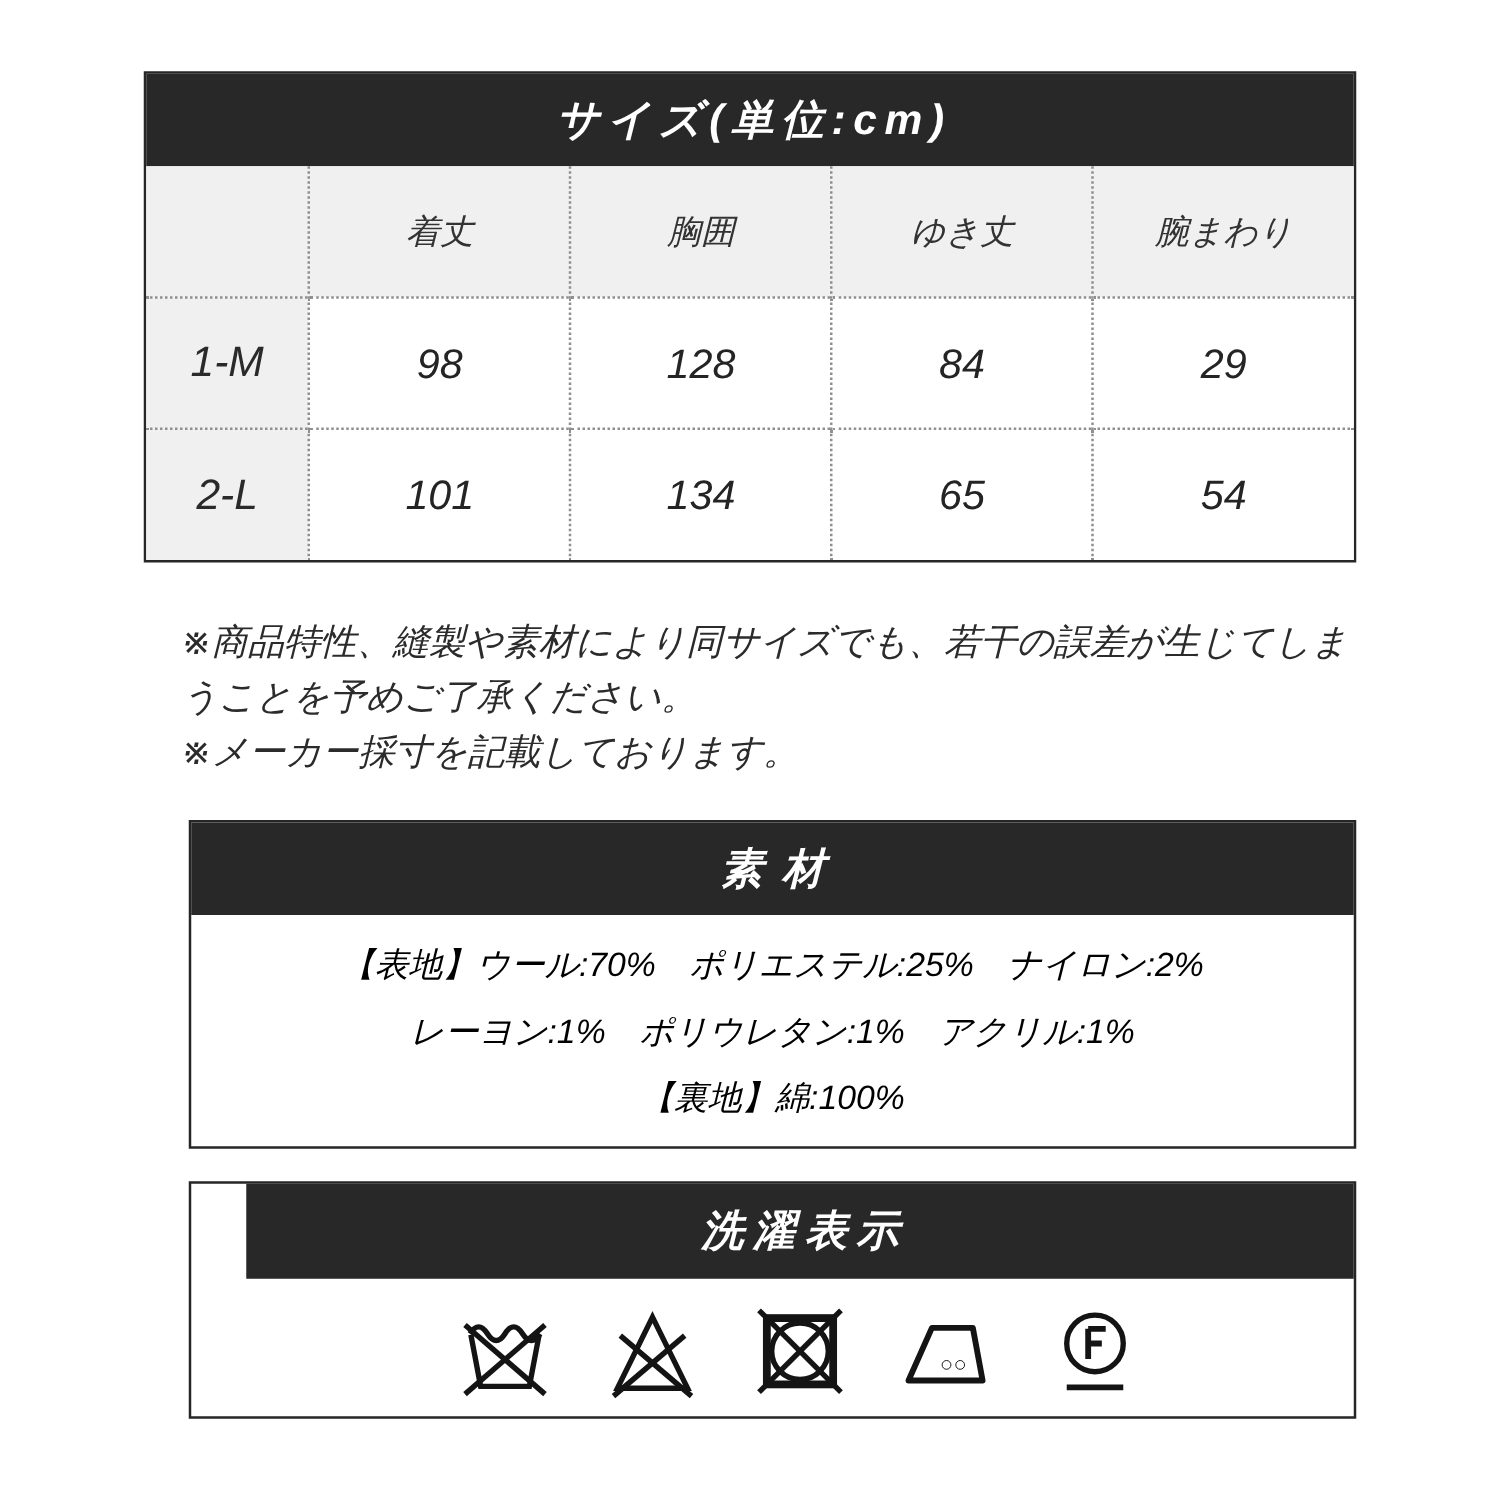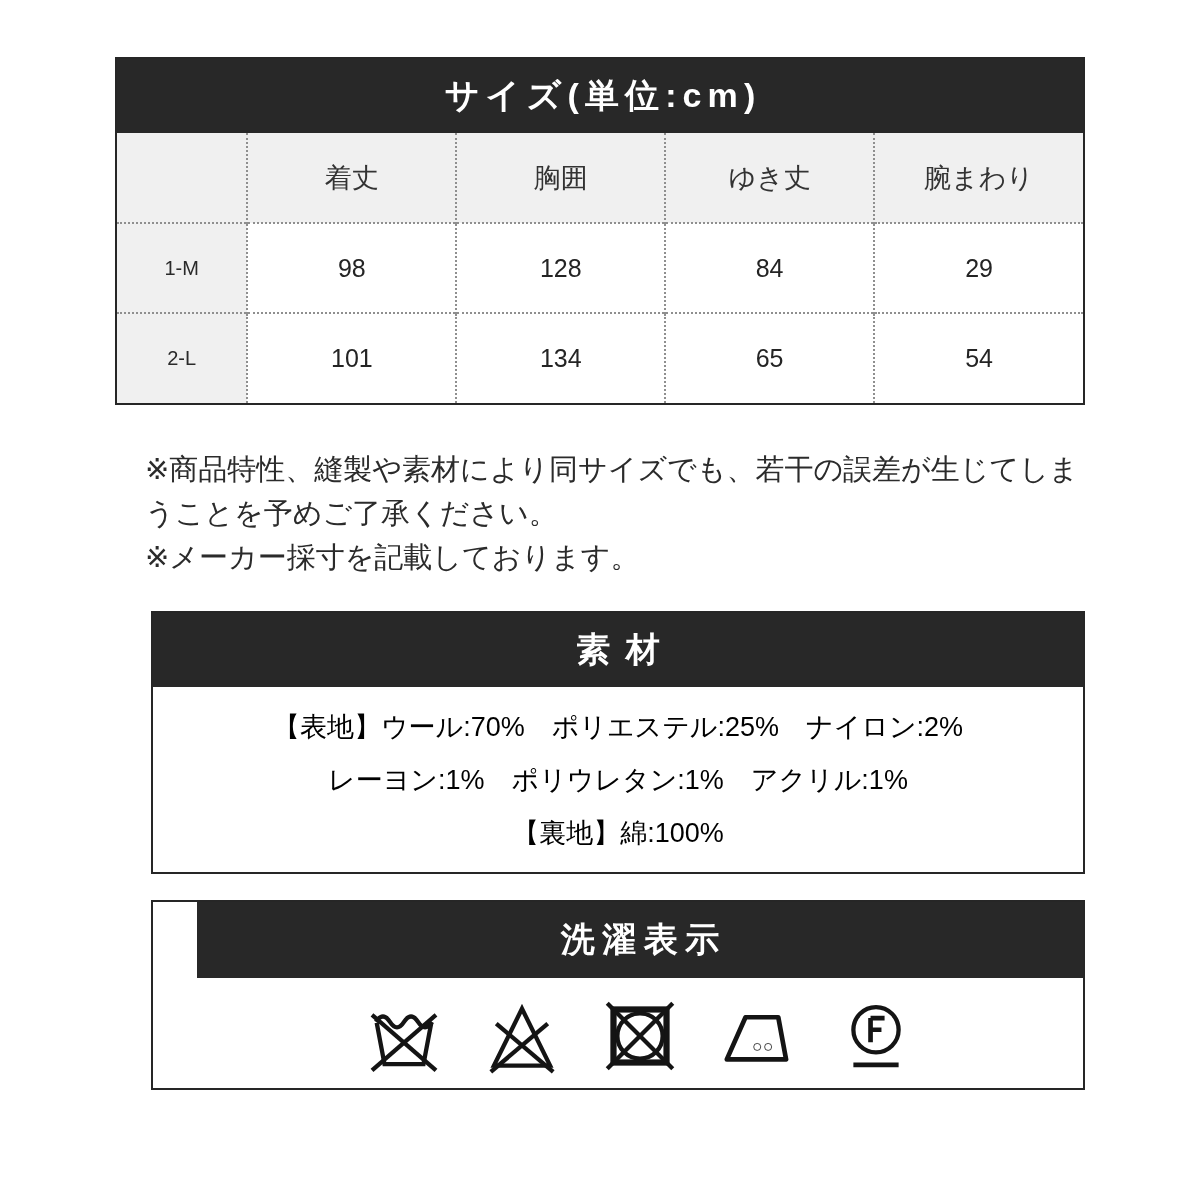--- a/index.html
+++ b/index.html
@@ -11,21 +11,21 @@
     --text:#222222;
   }
   *{box-sizing:border-box;}
   html,body{margin:0;padding:0;}
   body{
     width:1200px;height:1200px;
     background:#ffffff;
     font-family:"Liberation Sans","DejaVu Sans",sans-serif;
     color:var(--text);
   }
-  .page{width:970px;margin:57px 0 0 115px;}
+  .page{width:970px;margin:57px 0 0 115px;font-style:italic;}
 
   
   .bar{
     background:var(--bar-bg);
     color:var(--bar-text);
     height:76px;
     display:flex;align-items:center;justify-content:center;
     font-size:34px;font-weight:bold;
   }
   .ls-size{letter-spacing:0.18em;text-indent:0.18em;}
@@ -38,34 +38,34 @@
   table.size-table{
     width:100%;
     border-collapse:collapse;
     table-layout:fixed;
   }
   table.size-table col.label-col{width:13.5%;}
   table.size-table th,
   table.size-table td{
     text-align:center;vertical-align:middle;
     font-weight:normal;
-    height:90px;
+    height:105px;
     padding:0;
   }
   table.size-table thead th{
     background:var(--cell-gray);
     font-size:27px;color:#333333;
   }
   table.size-table tbody th.rowlabel{
     background:var(--cell-gray);
-    font-size:20px;color:#2a2a2a;
+    font-size:34px;color:#2a2a2a;
   }
   table.size-table tbody td{
     background:#ffffff;
-    font-size:25px;color:#242424;
+    font-size:33px;color:#242424;
   }
   table.size-table th + th,
   table.size-table th + td,
   table.size-table td + td{border-left:2px dotted var(--divider);}
   table.size-table tbody tr th,
   table.size-table tbody tr td{border-top:2px dotted var(--divider);}
 
   
   .notes{margin:42px 0 0 0;padding-left:30px;}
   .notes p{

